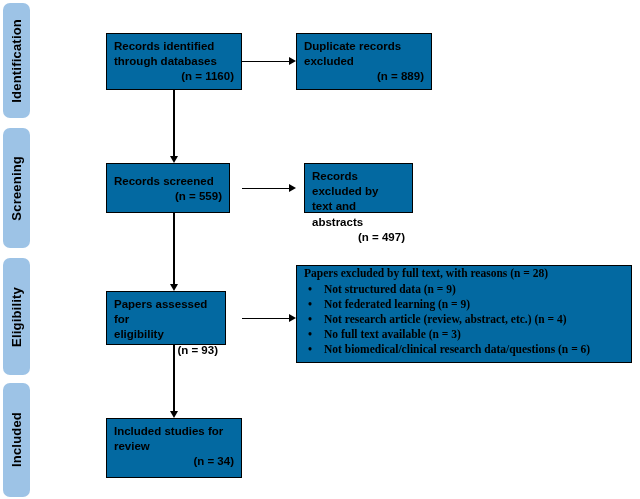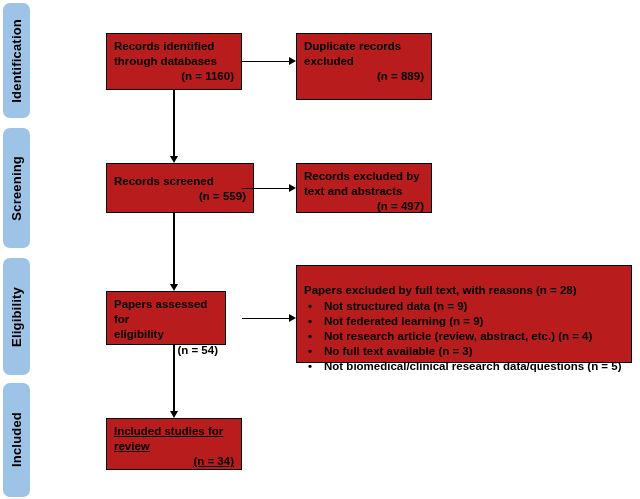--- a/index.html
+++ b/index.html
@@ -38,35 +38,36 @@
     letter-spacing: 0.2px;
     white-space: nowrap;
     font-family: "Liberation Sans", sans-serif;
   }
 
   
   .node {
     position: absolute;
     box-sizing: border-box;
     border: 1.6px solid #000000;
-    background: #b91c1c;
+    background: #0369a1;
     font-size: 11.5px;
     font-weight: bold;
     color: #000000;
     line-height: 1.32;
     padding: 5px 7px 4px 7px;
     font-family: "Liberation Sans", sans-serif;
   }
   .node .line-left  { text-align: left; }
   .node .line-cent  { text-align: right; }
 
   
   .node.listbox {
-    padding: 17px 6px 4px 7px;
+    padding: 0 6px 4px 7px;
     line-height: 1.30;
+    font-family: Liberation Serif, serif;
   }
   .listbox .head {
     text-align: left;
     margin-bottom: 1px;
   }
   .listbox ul {
     margin: 0;
     padding: 0;
     list-style: none;
   }
@@ -128,53 +129,53 @@
   <div class="stage-bar" style="top:383px; height:114px;">
     <span class="stage-label">Included</span>
   </div>
 
   <div class="node" style="left:106px; top:33px; width:136px; height:57px;">
     <div class="line-left">Records identified</div>
     <div class="line-left">through databases</div>
     <div class="line-cent">(n = 1160)</div>
   </div>
 
-  <div class="node" style="left:296px; top:33px; width:136px; height:67px;">
+  <div class="node" style="left:296px; top:33px; width:136px; height:57px;">
     <div class="line-left">Duplicate records</div>
     <div class="line-left">excluded</div>
     <div class="line-cent">(n = 889)</div>
   </div>
 
   <div class="conn h" style="left:242px; top:60.5px; width:47px;"></div>
   <div class="arrowhead right" style="left:289px; top:57px;"></div>
 
   <div class="conn v" style="left:173px; top:90px; height:66px;"></div>
   <div class="arrowhead down" style="left:169.5px; top:156px;"></div>
 
-  <div class="node" style="left:106px; top:163px; width:148px; height:50px;">
+  <div class="node" style="left:106px; top:163px; width:124px; height:50px;">
     <div class="line-left" style="margin-top:5px;">Records screened</div>
     <div class="line-cent">(n = 559)</div>
   </div>
 
-  <div class="node" style="left:296px; top:163px; width:136px; height:50px;">
+  <div class="node" style="left:304px; top:163px; width:109px; height:50px;">
     <div class="line-left">Records excluded by</div>
     <div class="line-left">text and abstracts</div>
     <div class="line-cent">(n = 497)</div>
   </div>
 
   <div class="conn h" style="left:242px; top:187.5px; width:47px;"></div>
   <div class="arrowhead right" style="left:289px; top:184px;"></div>
 
   <div class="conn v" style="left:173px; top:213px; height:71px;"></div>
   <div class="arrowhead down" style="left:169.5px; top:284px;"></div>
 
   <div class="node" style="left:106px; top:291px; width:120px; height:54px;">
     <div class="line-left">Papers assessed for</div>
     <div class="line-left">eligibility</div>
-    <div class="line-cent">(n = 54)</div>
+    <div class="line-cent">(n = 93)</div>
   </div>
 
   <div class="node listbox" style="left:296px; top:265px; width:336px; height:98px;">
     <div class="head">Papers excluded by full text, with reasons (n = 28)</div>
     <ul>
       <li>
         <span class="bullet">•</span>
         <span>Not structured data (n = 9)</span>
       </li>
       <li>
@@ -184,30 +185,30 @@
       <li>
         <span class="bullet">•</span>
         <span>Not research article (review, abstract, etc.) (n = 4)</span>
       </li>
       <li>
         <span class="bullet">•</span>
         <span>No full text available (n = 3)</span>
       </li>
       <li>
         <span class="bullet">•</span>
-        <span>Not biomedical/clinical research data/questions (n = 5)</span>
+        <span>Not biomedical/clinical research data/questions (n = 6)</span>
       </li>
     </ul>
   </div>
 
   <div class="conn h" style="left:242px; top:317.5px; width:47px;"></div>
   <div class="arrowhead right" style="left:289px; top:314px;"></div>
 
   <div class="conn v" style="left:173px; top:345px; height:66px;"></div>
   <div class="arrowhead down" style="left:169.5px; top:411px;"></div>
 
-  <div class="node" style="left:106px; top:418px; width:136px; height:52px;text-decoration:underline;">
+  <div class="node" style="left:106px; top:418px; width:136px; height:60px;">
     <div class="line-left">Included studies for</div>
     <div class="line-left">review</div>
     <div class="line-cent">(n = 34)</div>
   </div>
 
 </div>
 
 </body></html>

